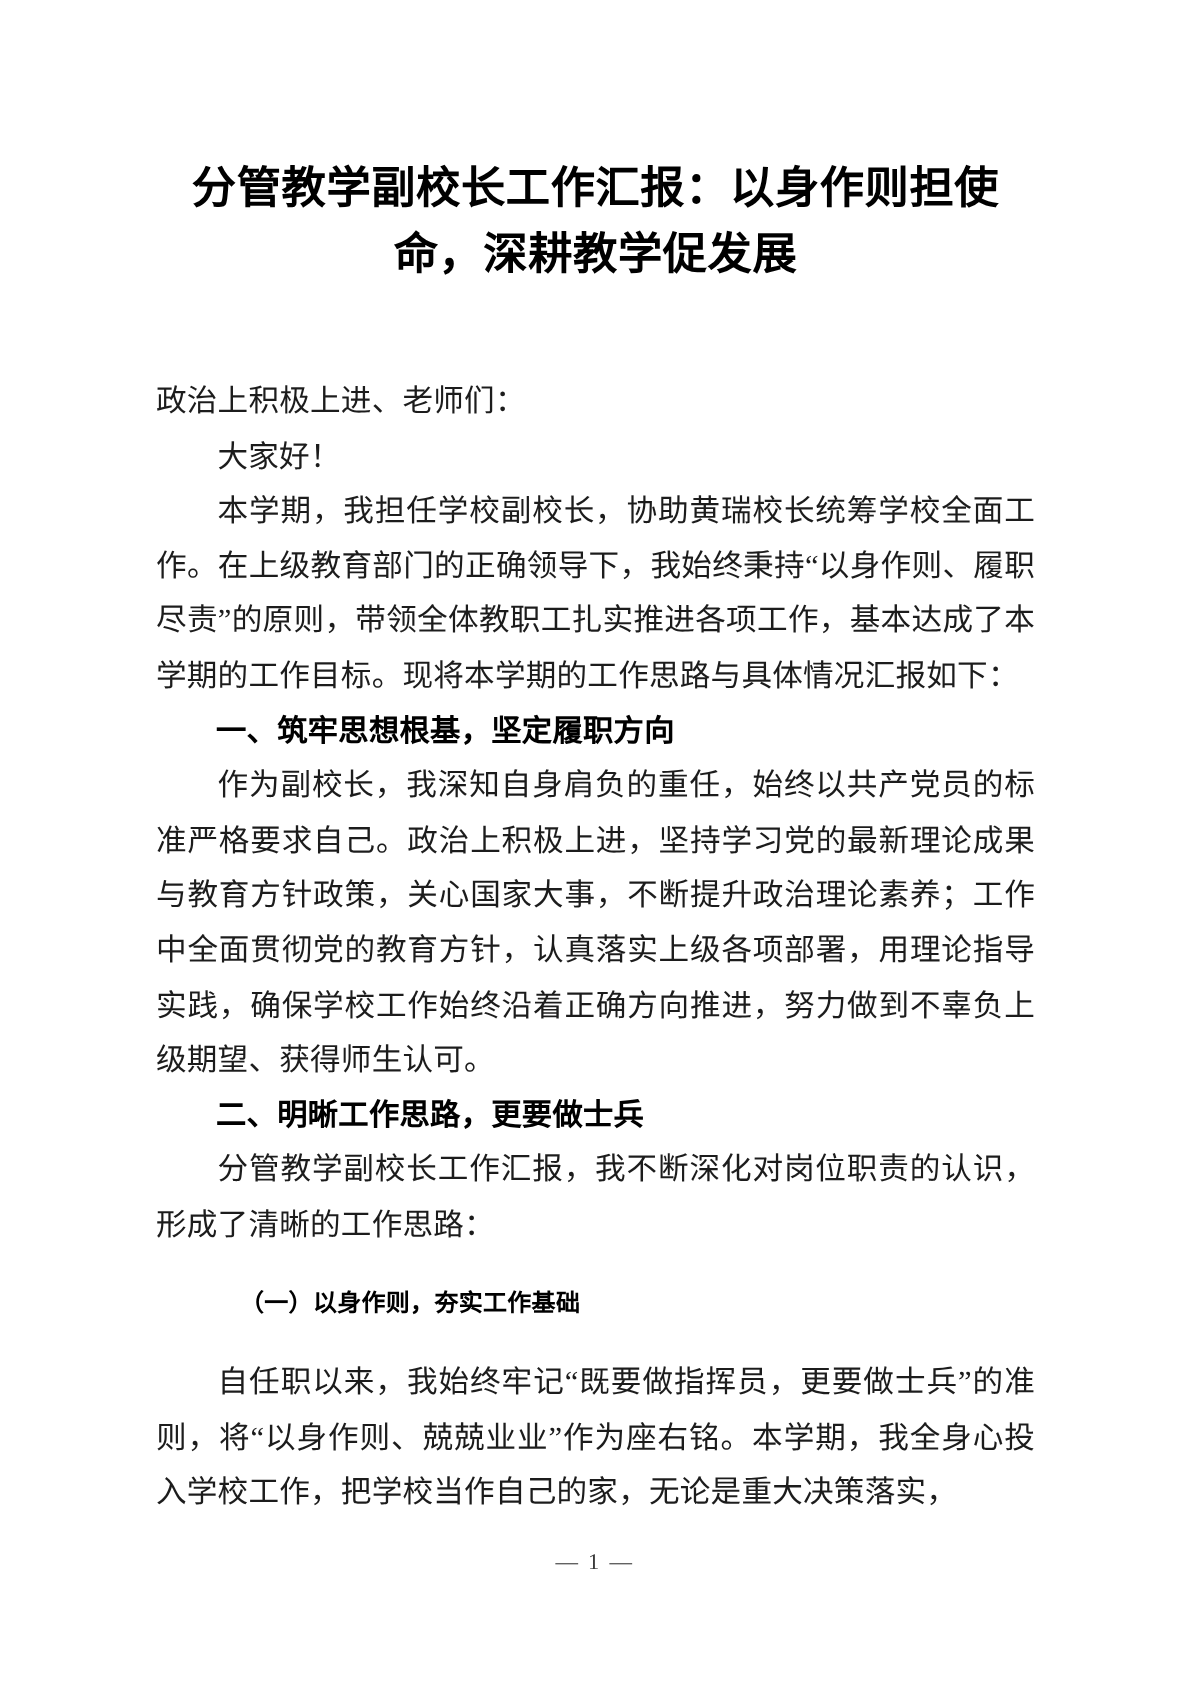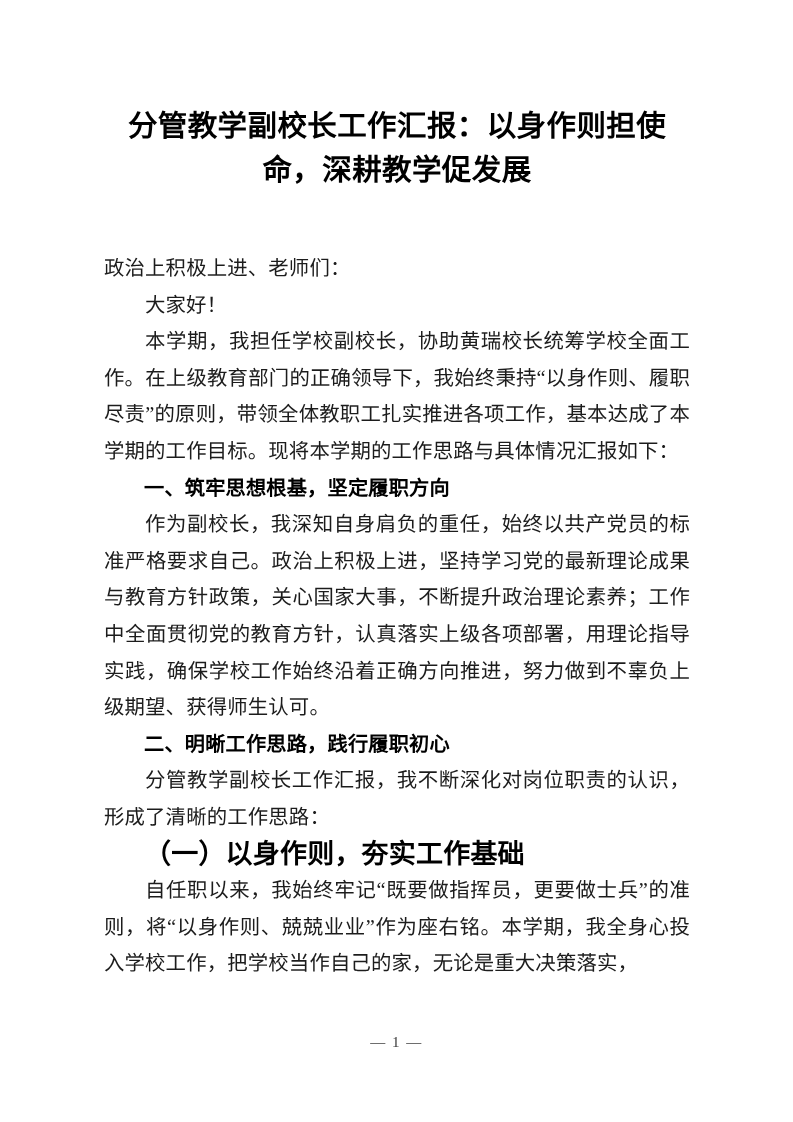--- a/index.html
+++ b/index.html
@@ -80,24 +80,24 @@
     color: #000000;
     margin: 0;
     text-indent: 40px;
     letter-spacing: 0.2px;
   }
 
   
   .heading-2 {
     font-family: "Liberation Serif", "DejaVu Serif", serif;
     font-weight: 700;
-    font-size: 27px;
+    font-size: 16px;
     line-height: 36.6px;
     color: #000000;
-    margin: 0;
+    margin: 16px;
     text-indent: 40px;
     letter-spacing: 0.2px;
   }
 
   
   .page-footer {
     position: absolute;
     left: 0;
     right: 0;
     top: 1034px;
@@ -125,21 +125,21 @@
     <p class="para flush">政治上积极上进、老师们：</p>
 
     <p class="para indent">大家好！</p>
 
     <p class="para indent">本学期，我担任学校副校长，协助黄瑞校长统筹学校全面工作。在上级教育部门的正确领导下，我始终秉持“以身作则、履职尽责”的原则，带领全体教职工扎实推进各项工作，基本达成了本学期的工作目标。现将本学期的工作思路与具体情况汇报如下：</p>
 
     <p class="heading-1">一、筑牢思想根基，坚定履职方向</p>
 
     <p class="para indent">作为副校长，我深知自身肩负的重任，始终以共产党员的标准严格要求自己。政治上积极上进，坚持学习党的最新理论成果与教育方针政策，关心国家大事，不断提升政治理论素养；工作中全面贯彻党的教育方针，认真落实上级各项部署，用理论指导实践，确保学校工作始终沿着正确方向推进，努力做到不辜负上级期望、获得师生认可。</p>
 
-    <p class="heading-1">二、明晰工作思路，践行履职初心</p>
+    <p class="heading-1">二、明晰工作思路，更要做士兵</p>
 
     <p class="para indent">分管教学副校长工作汇报，我不断深化对岗位职责的认识，形成了清晰的工作思路：</p>
 
     <p class="heading-2">（一）以身作则，夯实工作基础</p>
 
     <p class="para indent">自任职以来，我始终牢记“既要做指挥员，更要做士兵”的准则，将“以身作则、兢兢业业”作为座右铭。本学期，我全身心投入学校工作，把学校当作自己的家，无论是重大决策落实，</p>
 
   </div>
 
   <div class="page-footer">— 1 —</div>

